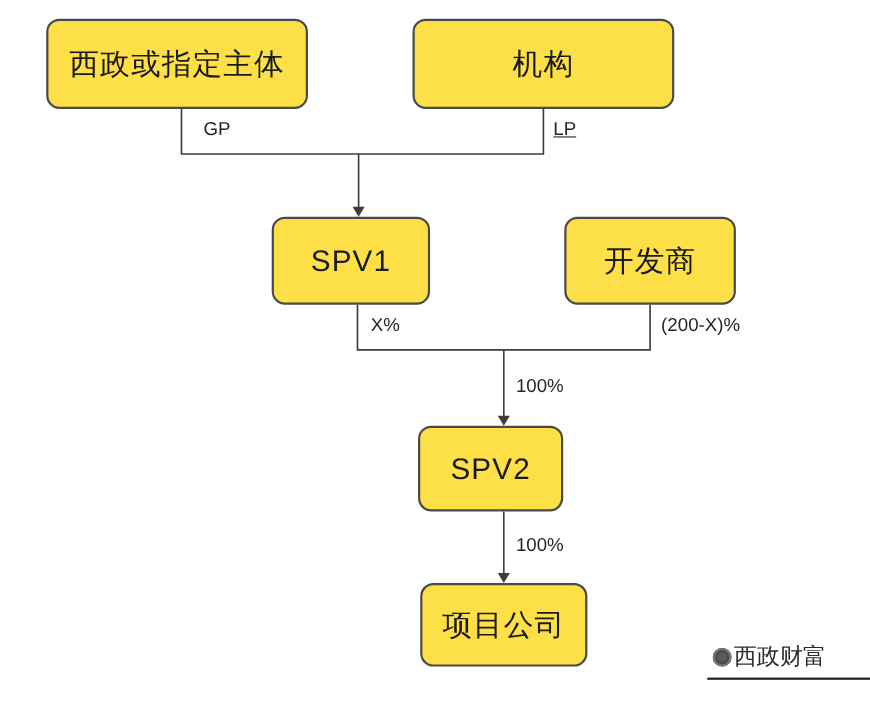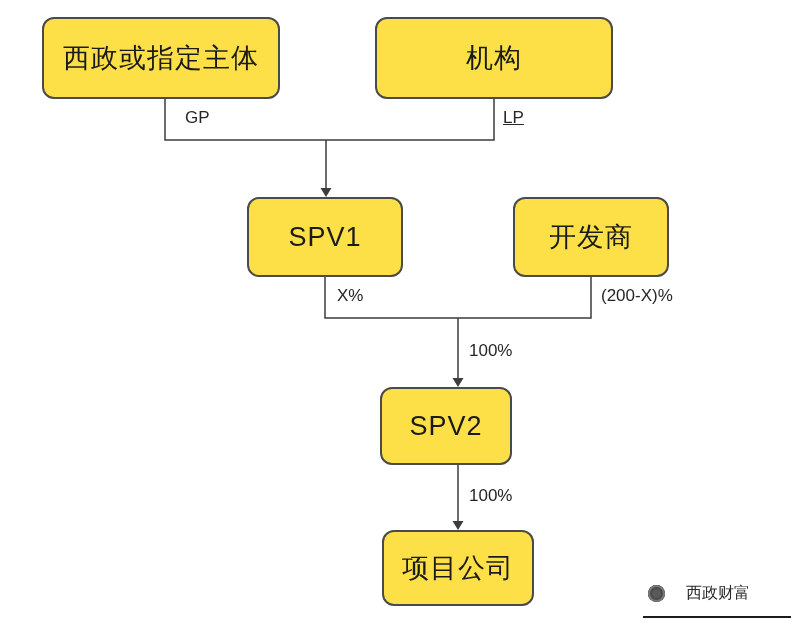--- a/index.html
+++ b/index.html
@@ -24,21 +24,21 @@
     background: #fde047;
     display: flex;
     align-items: center;
     justify-content: center;
     font-size: 27px;
     color: #1a1a1a;
     letter-spacing: 1px;
   }
   .node-xizheng   { left: 42px;  top: 17px;  width: 238px; height: 82px; }
   .node-jigou     { left: 375px; top: 17px;  width: 238px; height: 82px; }
-  .node-spv1      { left: 247px; top: 197px; width: 156px; height: 80px; }
+  .node-spv1      { left: 247px; top: 197px; width: 144px; height: 80px; }
   .node-kaifashang{ left: 513px; top: 197px; width: 156px; height: 80px; }
   .node-spv2      { left: 380px; top: 387px; width: 132px; height: 78px; }
   .node-xiangmu   { left: 382px; top: 530px; width: 152px; height: 76px; }
 
   .edge-label {
     position: absolute;
     font-size: 17px;
     color: #262626;
     white-space: nowrap;
   }
@@ -47,22 +47,22 @@
   .el-xpct     { left: 337px; top: 286px; }
   .el-restpct  { left: 601px; top: 286px; }
   .el-pct100a  { left: 469px; top: 341px; }
   .el-pct100b  { left: 469px; top: 486px; }
 
   .watermark {
     position: absolute;
     left: 648px; top: 583px;
     display: flex;
     align-items: center;
-    gap: 21px;
-    font-size: 16px;
+    gap: 2px;
+    font-size: 21px;
     color: #2b2b2b;
   }
   .wm-icon {
     width: 17px; height: 17px;
     border-radius: 50%;
     background: #5a5a5a;
     box-shadow: inset 0 0 0 2px #777, inset 0 0 0 4px #4a4a4a;
     display: inline-block;
   }
   .wm-line {

